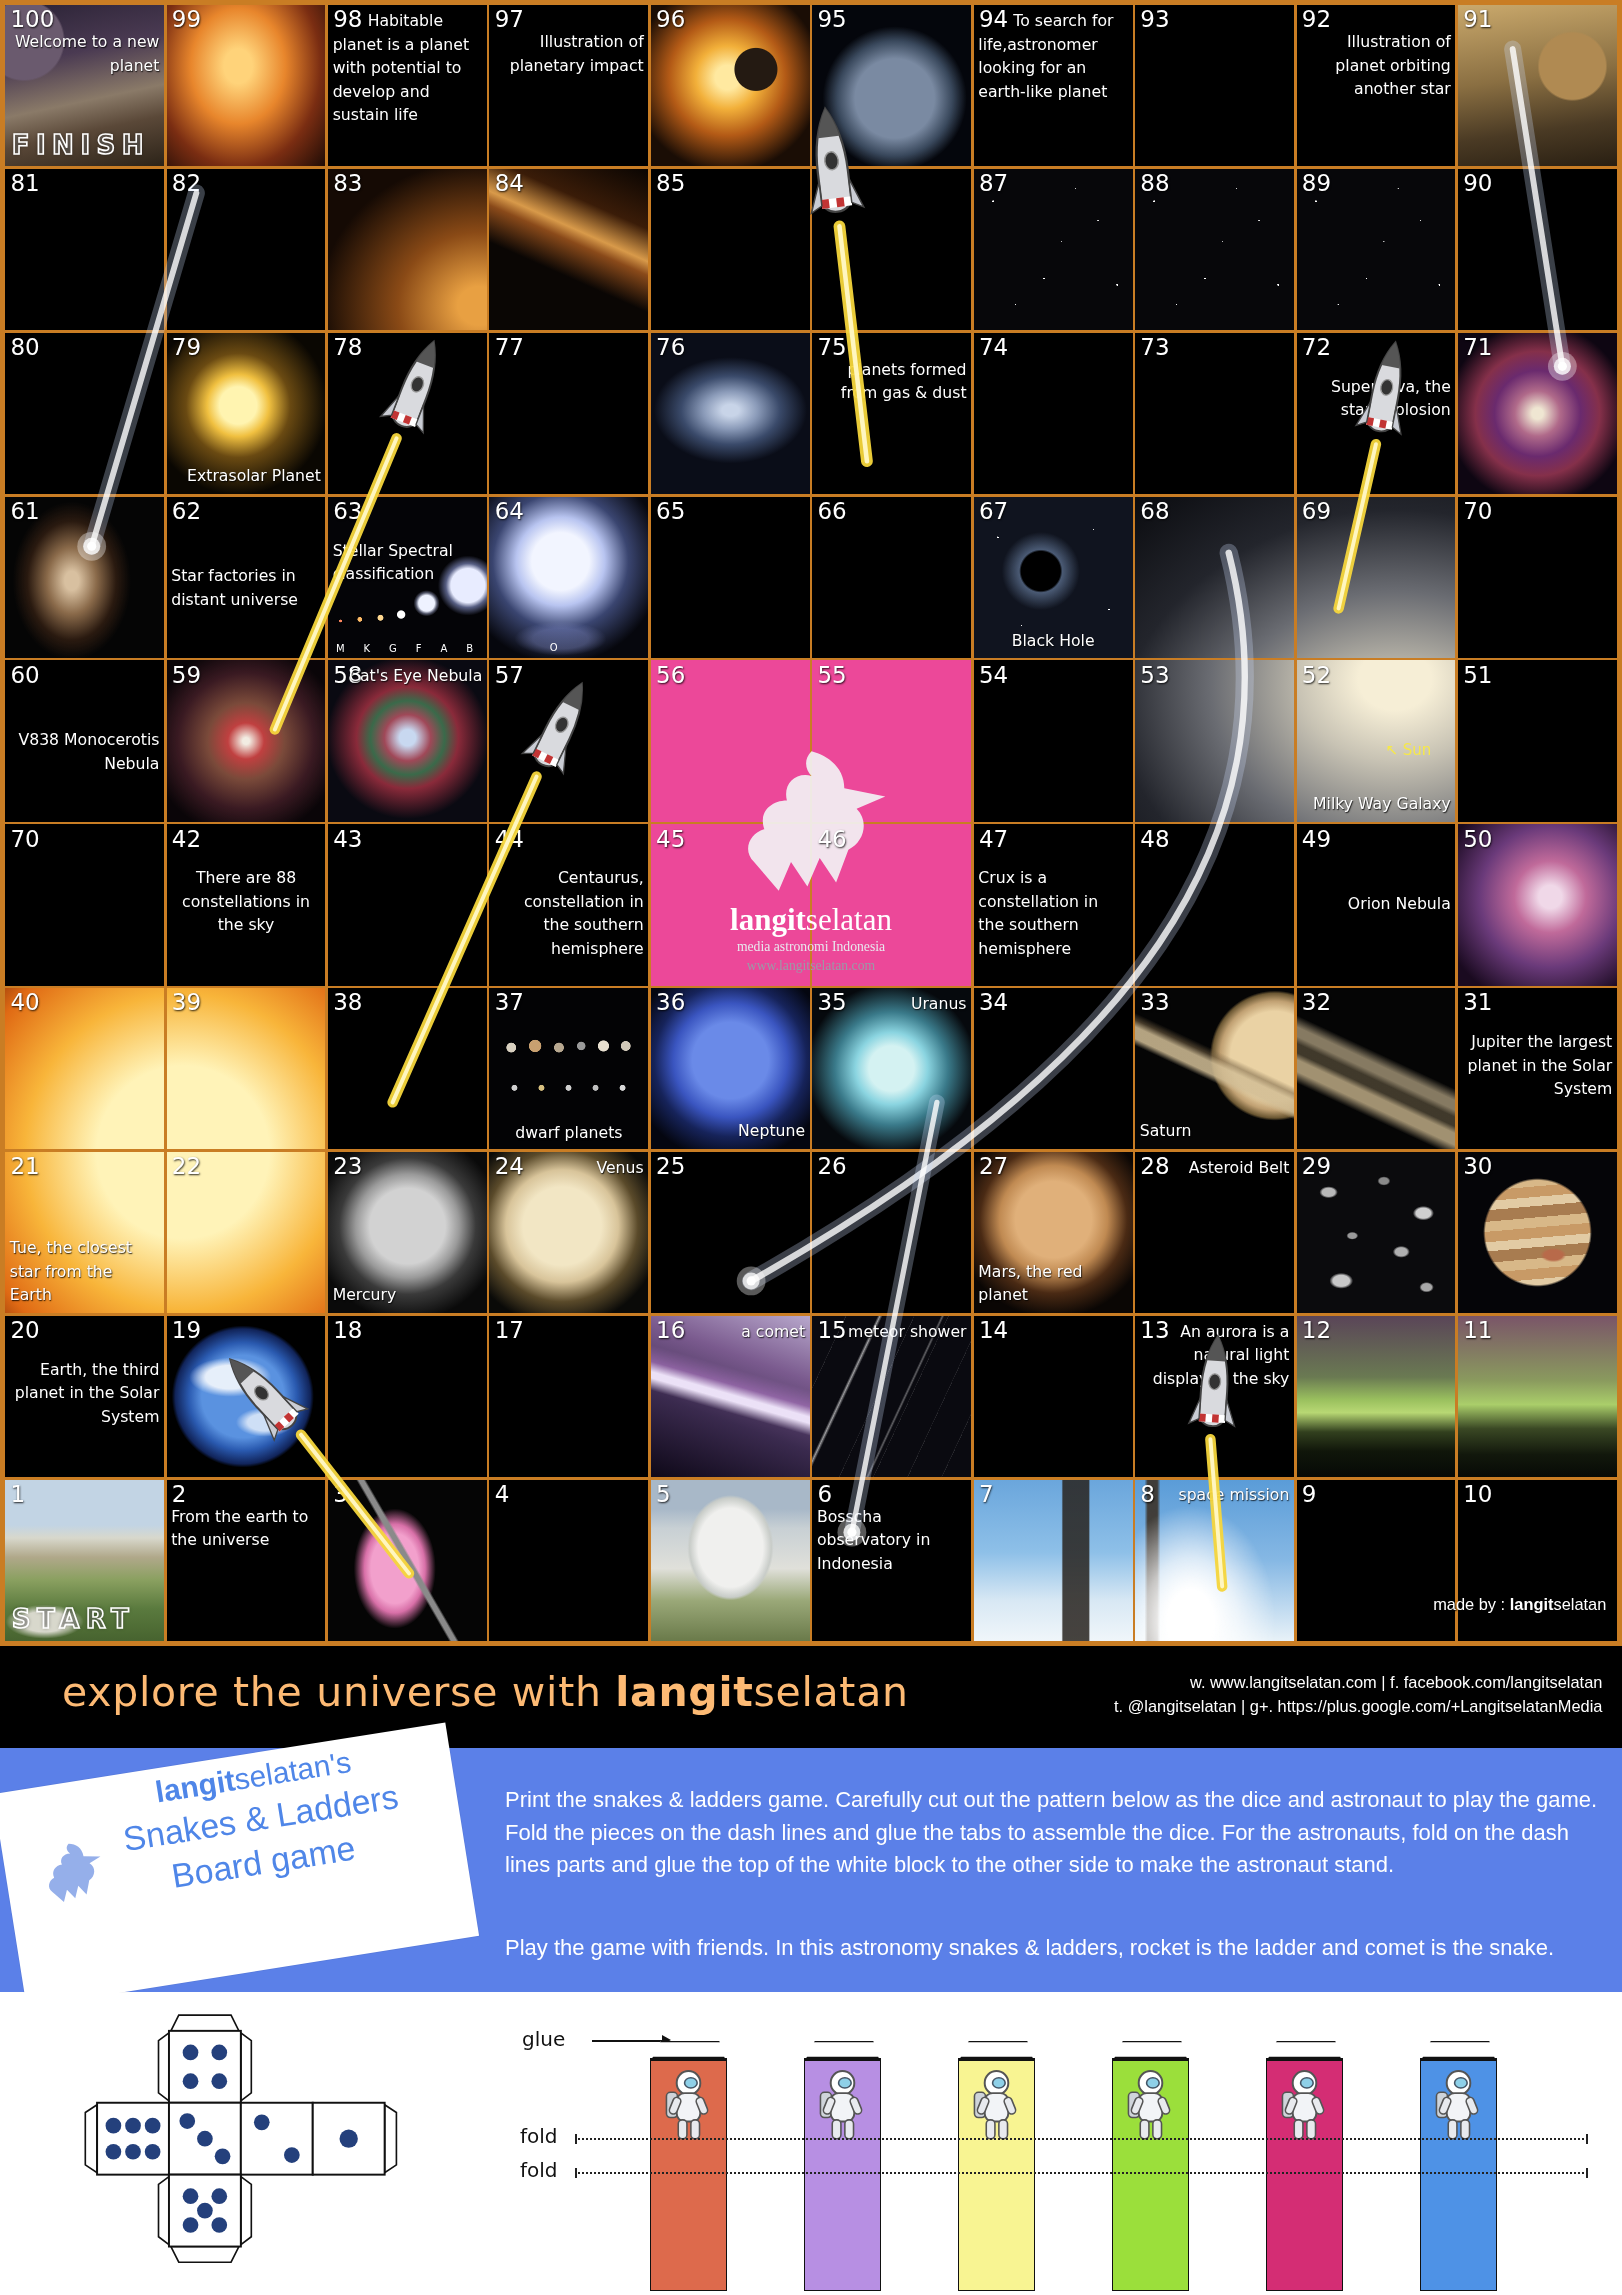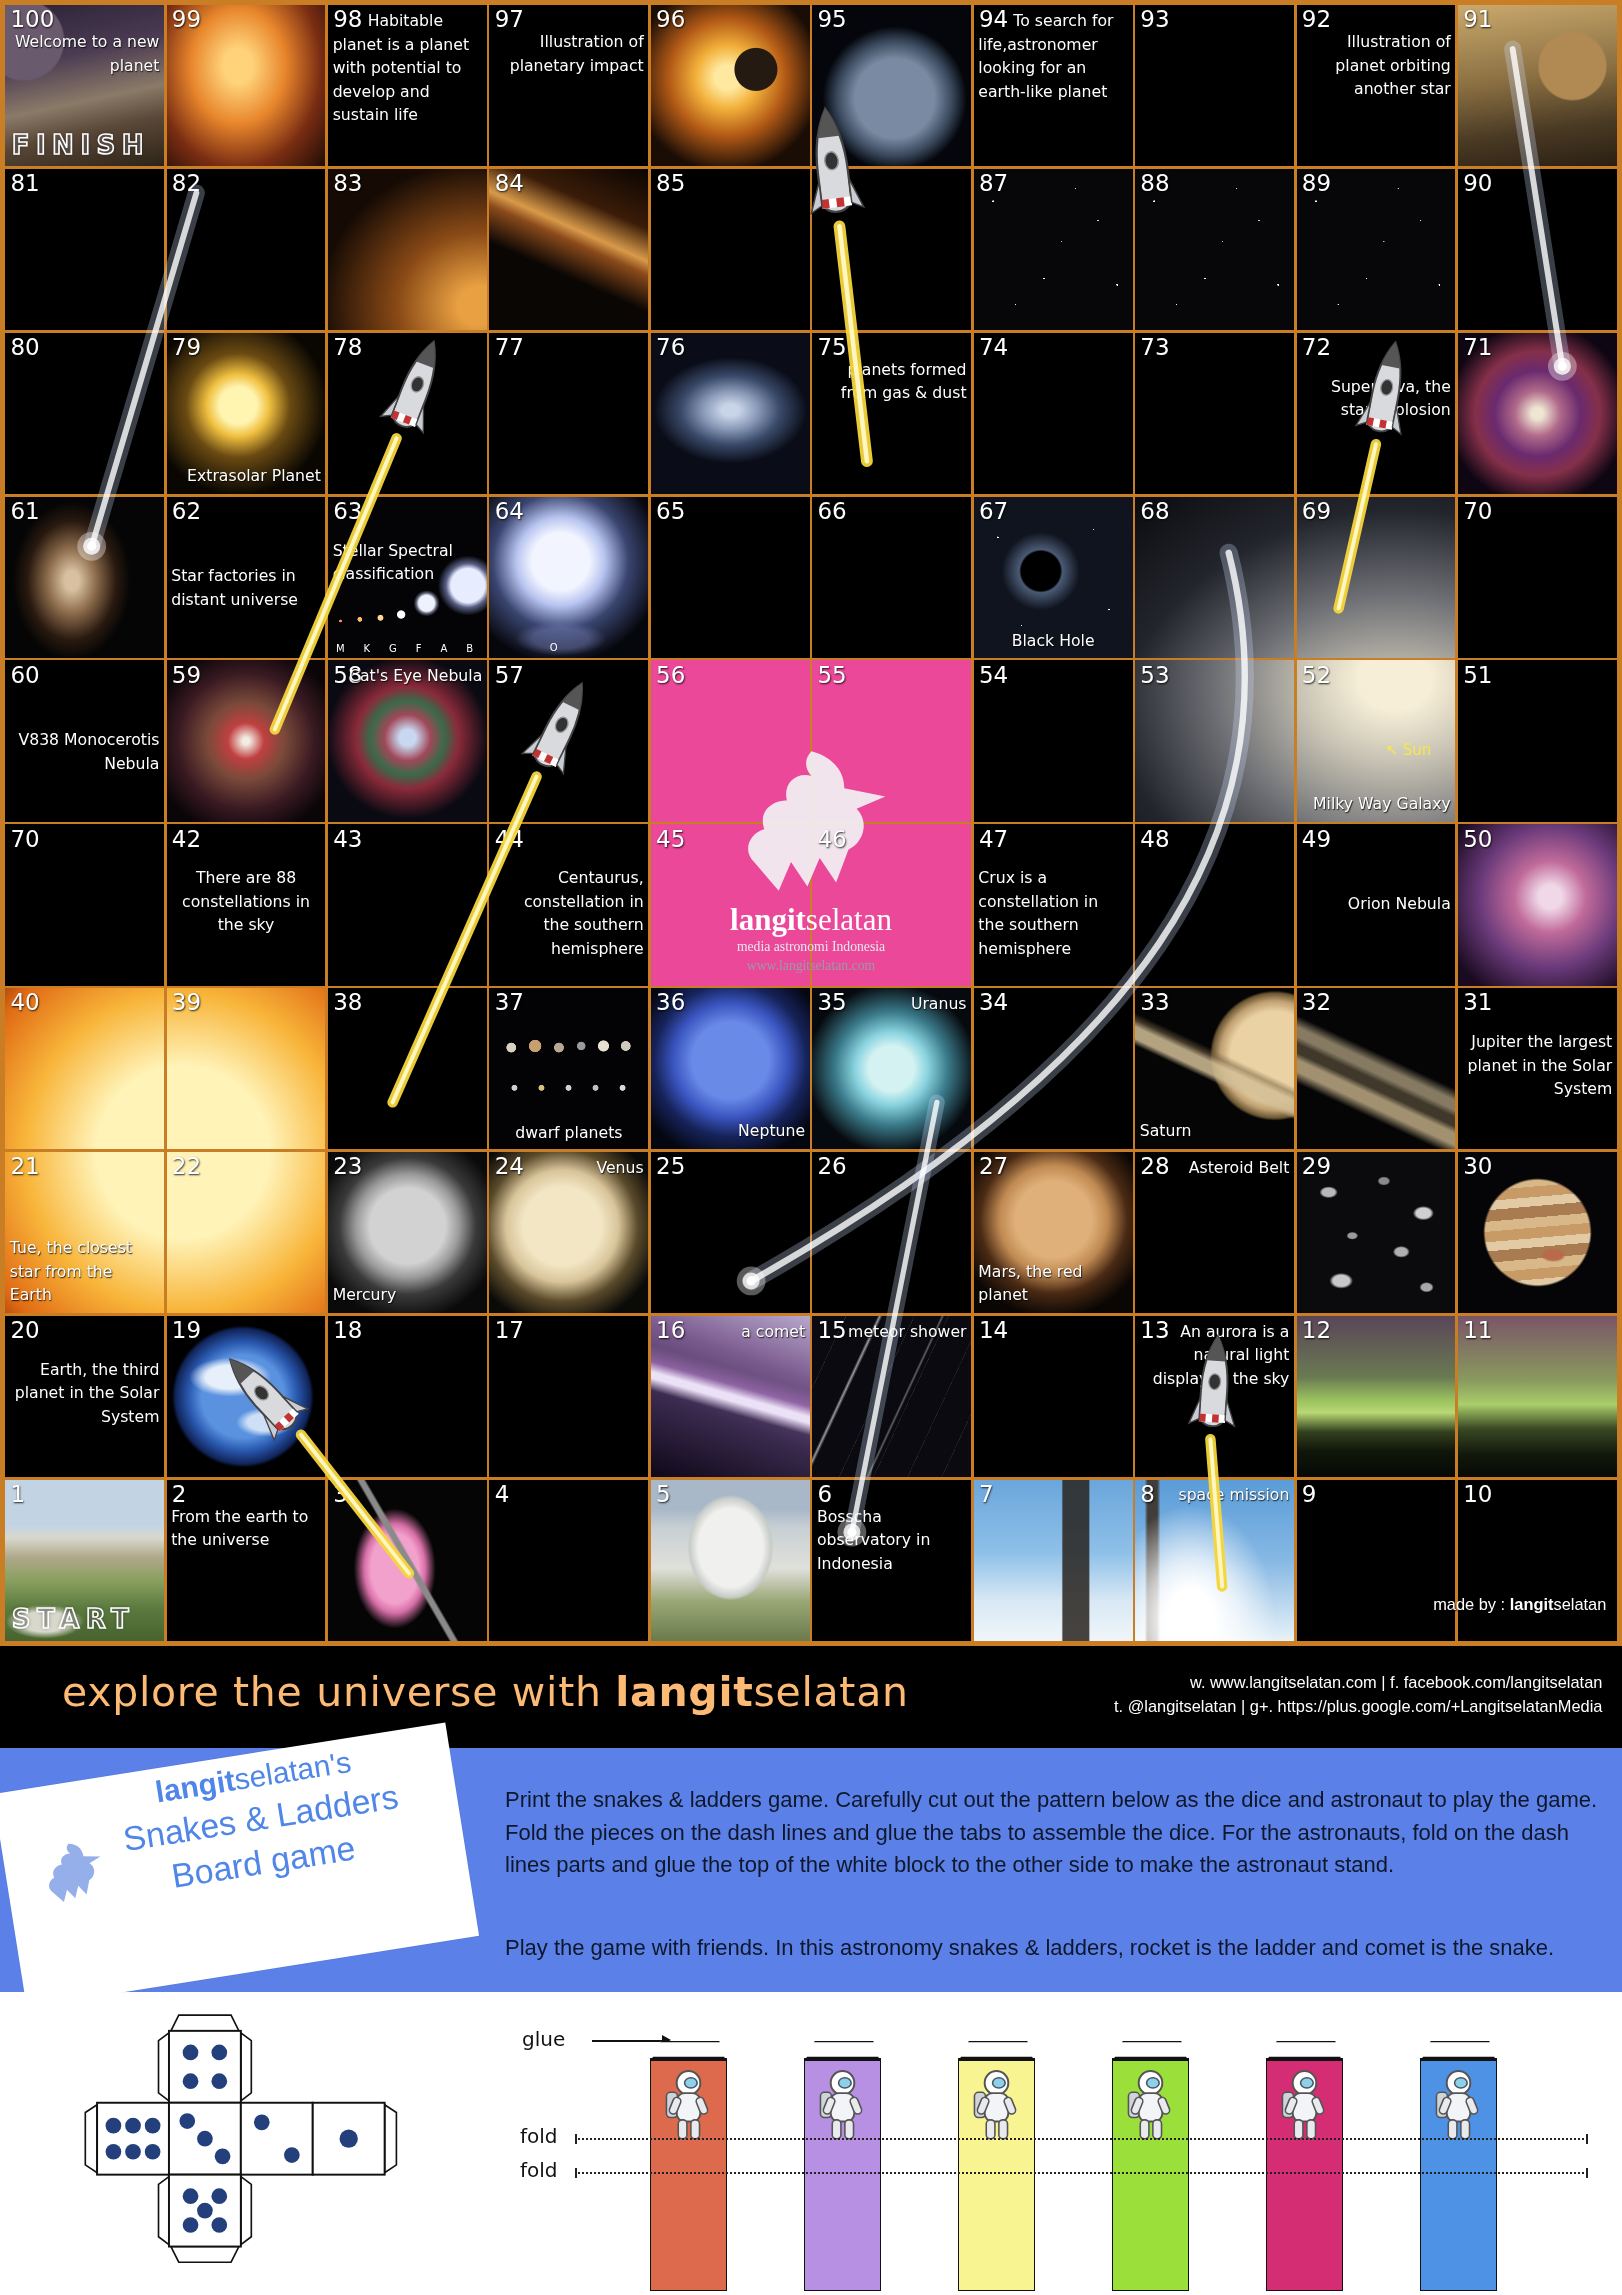--- a/index.html
+++ b/index.html
@@ -155,21 +155,21 @@
   
   #promo{position:absolute;left:0;top:1748px;width:1622px;height:244px;background:#5b80e8;}
   #promo-card{position:absolute;left:6.5px;top:9.2px;width:458px;height:216px;background:#fff;
     transform:rotate(-9deg);box-shadow:0 0 0 0.7px rgba(0,0,0,.05);}
   #promo-card .ctext{position:absolute;left:118px;top:3.9px;color:#4f86e8;
     font-family:"Liberation Sans",sans-serif;line-height:1.3;}
   #promo-card .l1{font-size:30px;margin-left:43px;}
   #promo-card .l2{font-size:34px;margin-left:3.9px;}
   #promo-card .l3{font-size:34px;margin-left:46px;}
   #promo-card svg{position:absolute;left:18.3px;top:51px;}
-  .para{position:absolute;left:505px;width:1112px;color:#0f172a;font-family:"Liberation Sans",sans-serif;
+  .para{position:absolute;left:505px;width:1112px;color:#ffffff;font-family:"Liberation Sans",sans-serif;
     font-size:22px;line-height:1.48;}
   #para1{top:14.4px;} #para2{top:162px;}
 
   
   #cutouts{position:absolute;left:0;top:1993px;width:1622px;height:303px;background:#fff;}
   #dice{position:absolute;left:84px;top:18.3px;}
   .cutlabel{position:absolute;color:#111;font-size:20px;}
   #glue-label{left:522px;top:34px;}
   #fold-label-1{left:520px;top:131px;}
   #fold-label-2{left:520px;top:165px;}

